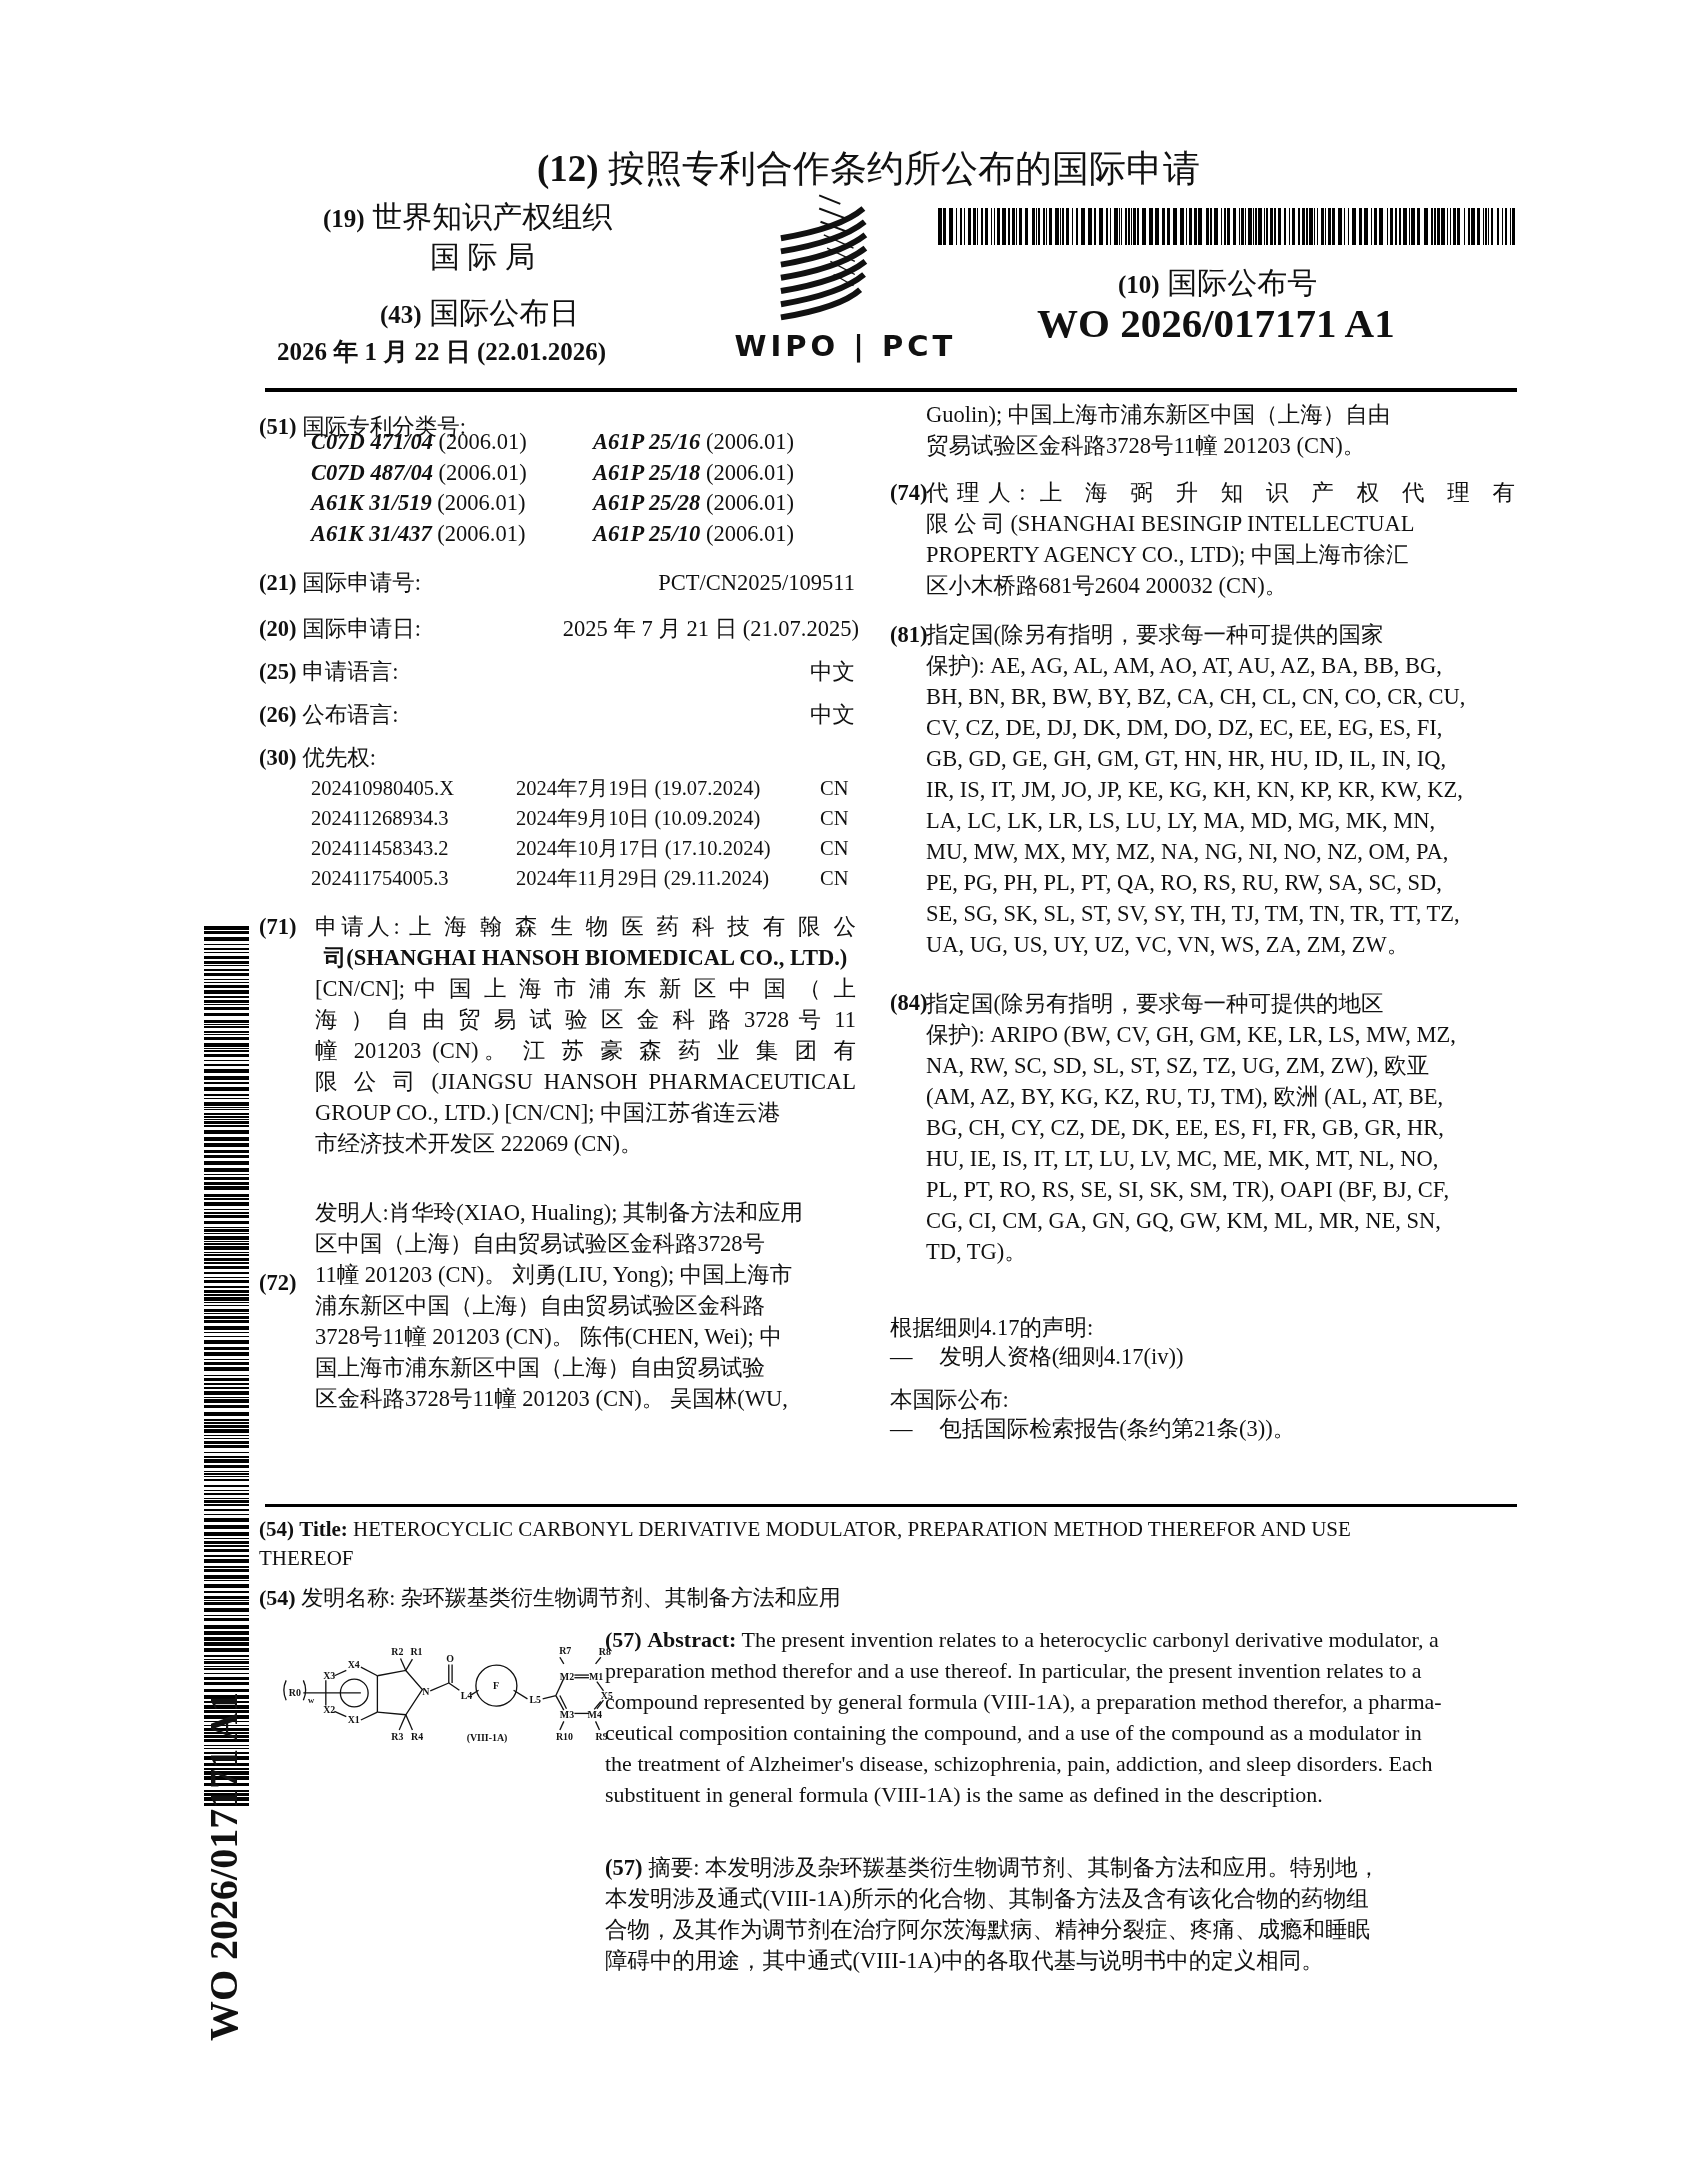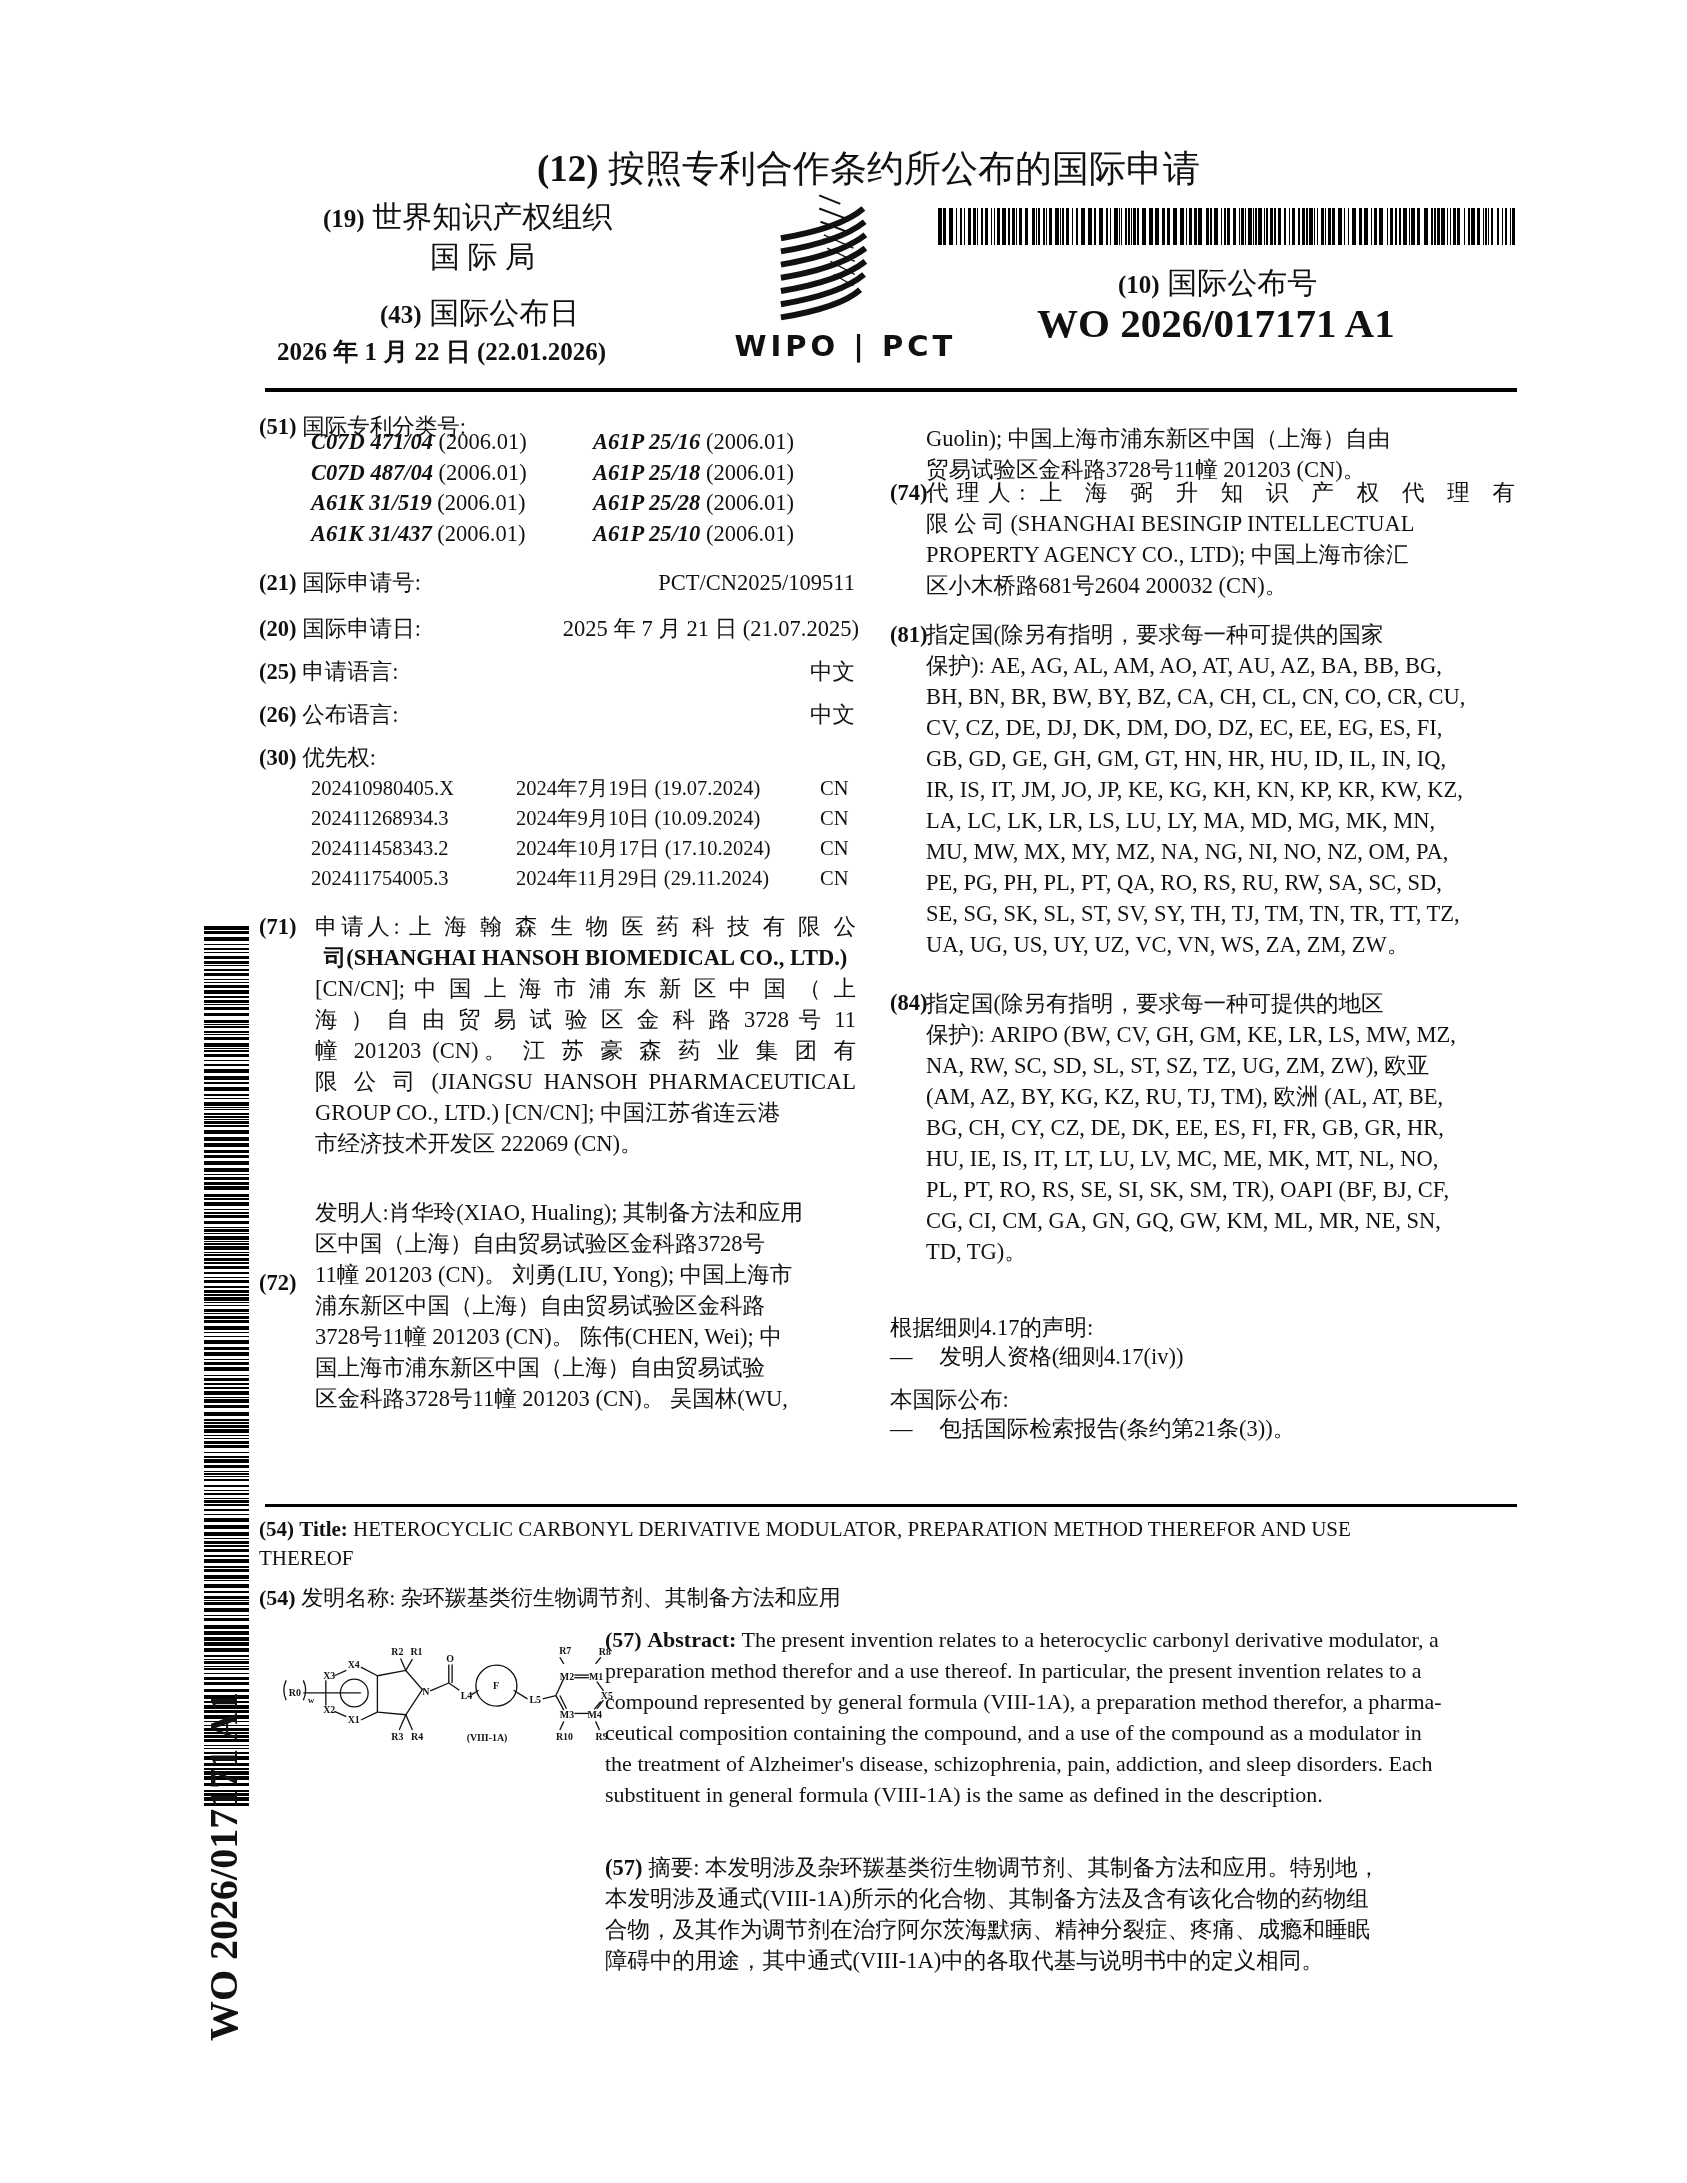--- a/index.html
+++ b/index.html
@@ -313,21 +313,21 @@
 <div class="block" style="left:315px; top:1197px; width:541px;">
   <span class="line">发明人:肖华玲(XIAO, Hualing); 其制备方法和应用</span>
   <span class="line">区中国（上海）自由贸易试验区金科路3728号</span>
   <span class="line">11幢 201203 (CN)。 刘勇(LIU, Yong); 中国上海市</span>
   <span class="line">浦东新区中国（上海）自由贸易试验区金科路</span>
   <span class="line">3728号11幢 201203 (CN)。 陈伟(CHEN, Wei); 中</span>
   <span class="line">国上海市浦东新区中国（上海）自由贸易试验</span>
   <span class="line">区金科路3728号11幢 201203 (CN)。 吴国林(WU,</span>
 </div>
 
-<div class="block" style="left:926px; top:399px; width:590px;margin-top:24px;">
+<div class="block" style="left:926px; top:399px; width:590px;">
   <span class="line">Guolin); 中国上海市浦东新区中国（上海）自由</span>
   <span class="line">贸易试验区金科路3728号11幢 201203 (CN)。</span>
 </div>
 
 <div class="abs txt num" style="left:890px; top:478px;">(74)</div>
 <div class="block" style="left:926px; top:477px; width:589px;">
   <span class="line justify">代理人: 上 海 弼 升 知 识 产 权 代 理 有</span>
   <span class="line">限 公 司 (SHANGHAI BESINGIP INTELLECTUAL</span>
   <span class="line">PROPERTY AGENCY CO., LTD); 中国上海市徐汇</span>
   <span class="line">区小木桥路681号2604 200032 (CN)。</span>

